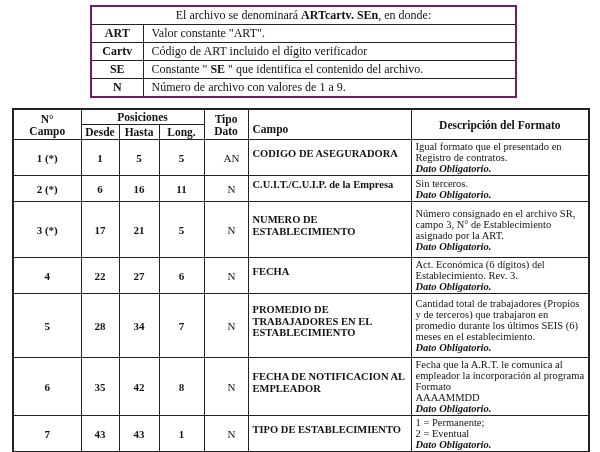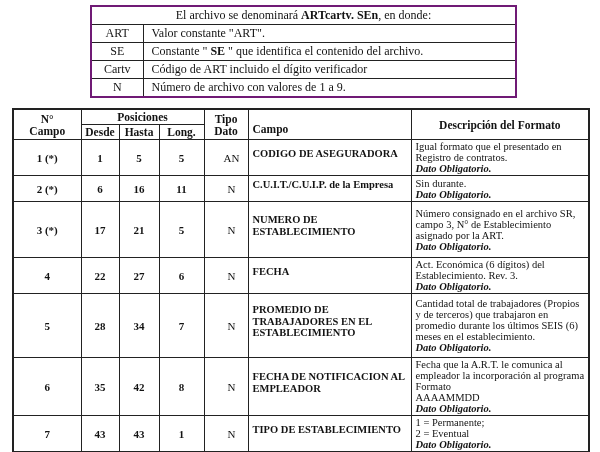--- a/index.html
+++ b/index.html
@@ -15,21 +15,21 @@
     border-collapse: collapse;
     position: absolute;
     table-layout: fixed;
   }
 
   
   .t1 { left: 90px; top: 5px; width: 425px; border: 2px solid #701a75; }
   .t1 td { border: 1px solid #222; font-size: 12px; vertical-align: middle; }
   .t1 tr { height: 17px; }
   .t1 .t1h { text-align: center; padding: 1px 2px; }
-  .t1 .code { text-align: center; font-weight: normal; width: 52px; }
+  .t1 .code { text-align: center; font-weight: bold; width: 52px; }
   .t1 .desc1 { padding: 1px 4px 1px 8px; }
 
   
   .t2 { left: 12px; top: 108px; width: 576px; border: 2px solid #222; }
   .t2 td { border: 1px solid #222; vertical-align: middle; }
   .t2 .hd {
     font-weight: bold; font-size: 11.5px; text-align: center;
     white-space: pre-line; line-height: 12px; padding: 1px 2px;
   }
   .t2 tr.hrow { height: 15px; }
@@ -64,26 +64,26 @@
       </colgroup>
     <tbody>
         <tr>
       <td class="t1h" colspan="2"><span>El archivo se denominará </span><b>ARTcartv. SEn</b><span>, en donde:</span></td>
     </tr>
     <tr>
       <td class="code">ART</td>
       <td class="desc1">Valor constante "ART".</td>
     </tr>
     <tr>
+      <td class="code">Cartv</td>
+      <td class="desc1">Código de ART incluido el dígito verificador</td>
+    </tr>
+    <tr>
       <td class="code">SE</td>
       <td class="desc1"><span>Constante " </span><b>SE</b><span> " que identifica el contenido del archivo.</span></td>
-    </tr>
-    <tr>
-      <td class="code">Cartv</td>
-      <td class="desc1">Código de ART incluido el dígito verificador</td>
     </tr>
     <tr>
       <td class="code">N</td>
       <td class="desc1">Número de archivo con valores de 1 a 9.</td>
     </tr>
   </tbody>
     </table>
 
   <table class="t2">
     <colgroup>
@@ -125,21 +125,21 @@
     </tr>
 
     <tr class="r2">
       <td class="num">2 (*)</td>
       <td class="num">6</td>
       <td class="num">16</td>
       <td class="num">11</td>
       <td class="tipo">N</td>
       <td class="campo">C.U.I.T./C.U.I.P. de la Empresa</td>
       <td class="descr">
-        <div class="dtext">Sin durante.</div>
+        <div class="dtext">Sin terceros.</div>
         <div class="dnote">Dato Obligatorio.</div>
       </td>
     </tr>
 
     <tr class="r3">
       <td class="num">3 (*)</td>
       <td class="num">17</td>
       <td class="num">21</td>
       <td class="num">5</td>
       <td class="tipo">N</td>

